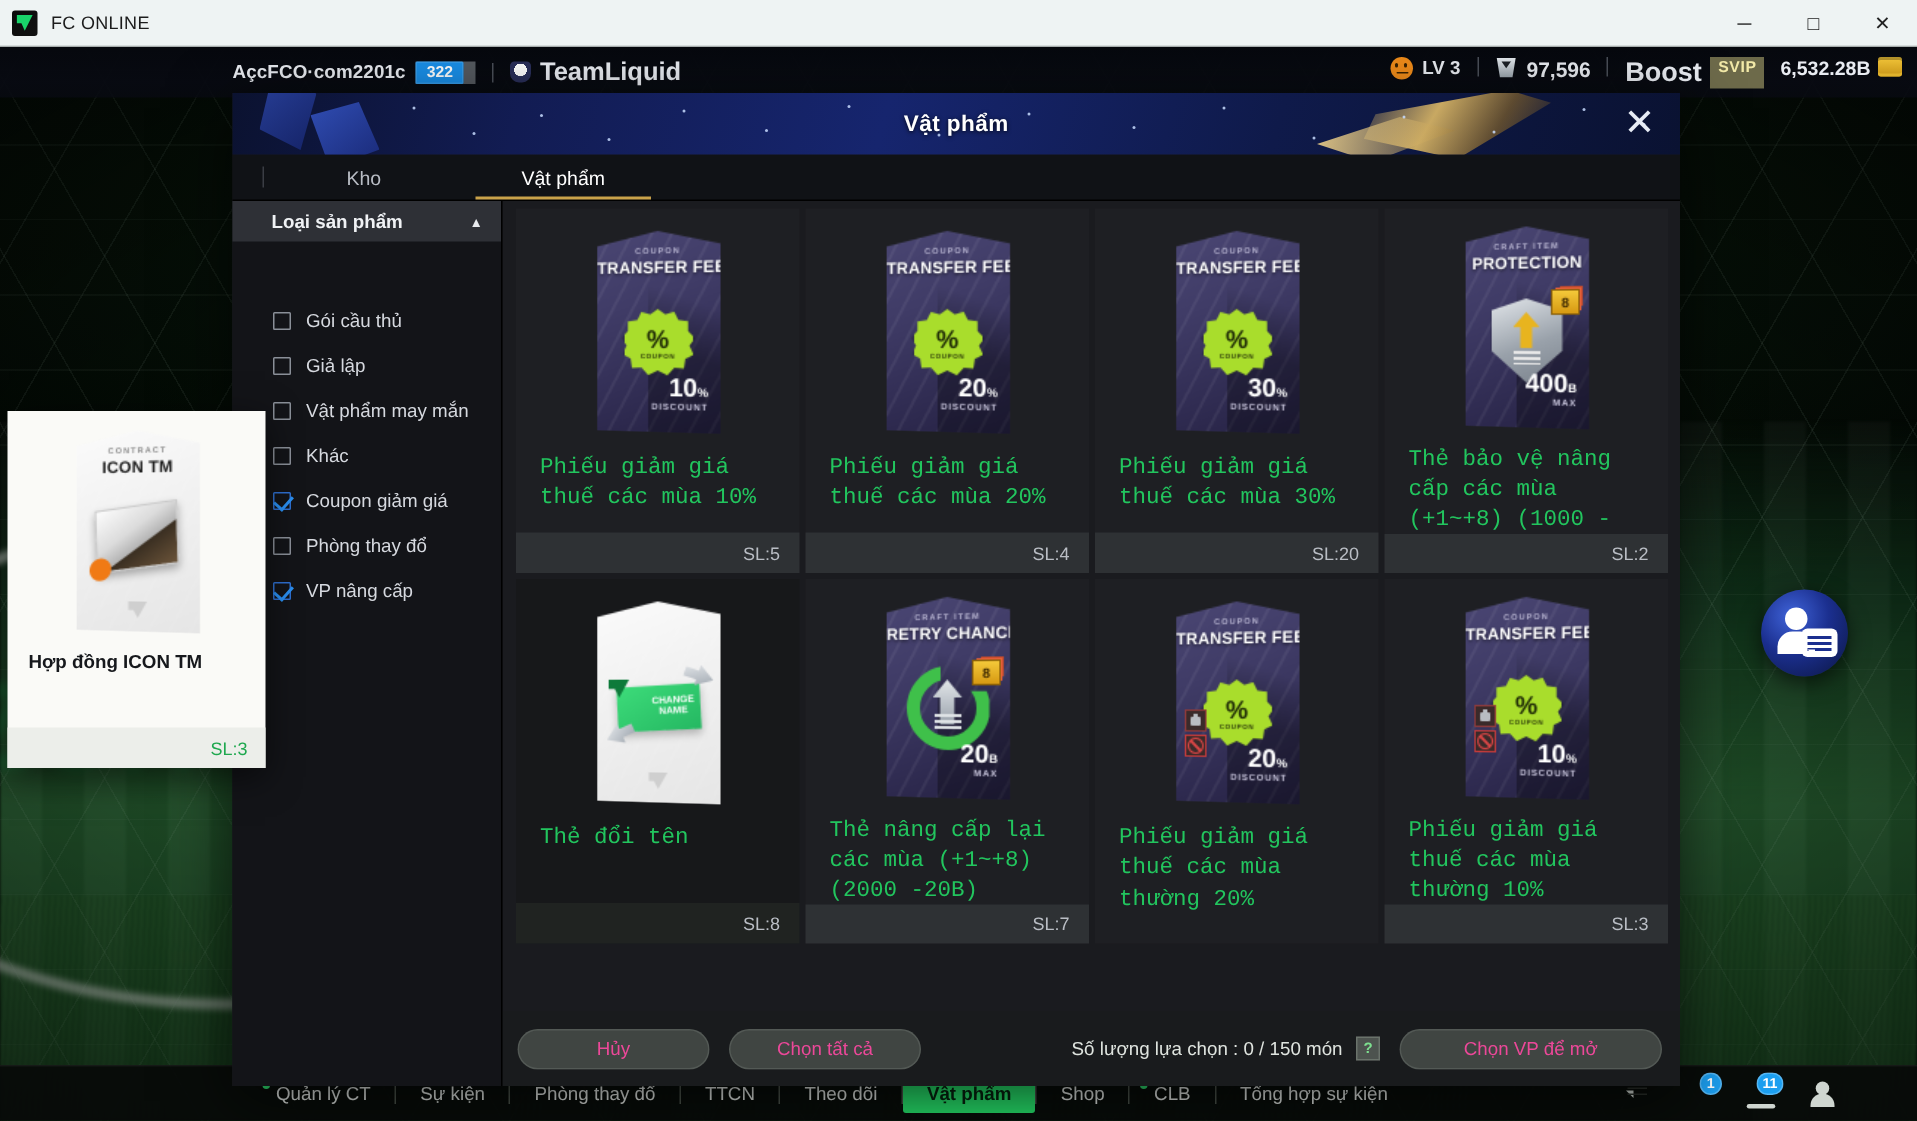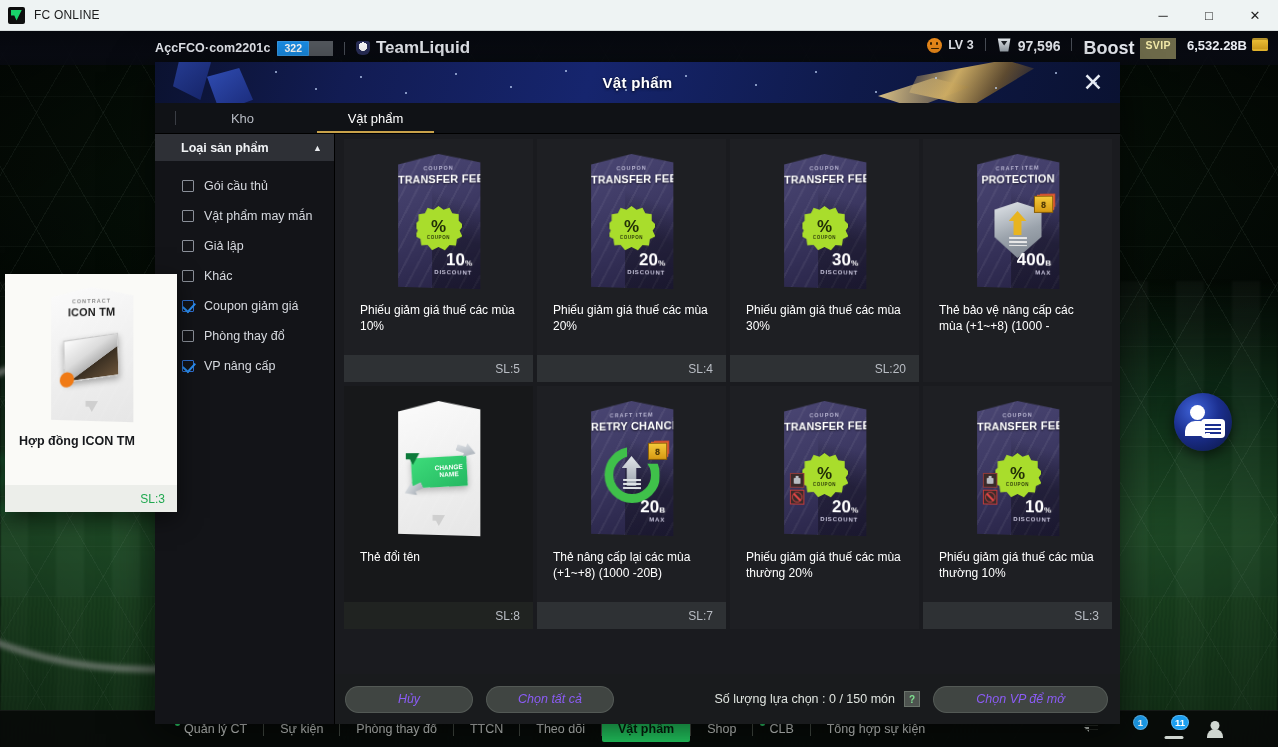--- a/index.html
+++ b/index.html
@@ -101,21 +101,21 @@
     z-index: 30;
     font-size: 12.5px; color: #e9ecf2;
   }
   .hud-left { display: flex; align-items: center; margin-left: 155px; }
   .hud-name { font-weight: bold; font-size: 12.5px; letter-spacing: .1px; }
   .lvl-badge {
     background: #1a8fe8; color: #fff; font-size: 10.5px; font-weight: bold;
     padding: 1px 7px 2px; margin-left: 7px; border-radius: 1px;
     box-shadow: 0 0 0 1px rgba(255,255,255,.12) inset;
   }
-  .lvl-badge-bg { background: #555a60; padding-right: 24px; margin-left: 7px; display:flex; }
+  .lvl-badge-bg { background: #555a60; padding-right: 8px; margin-left: 7px; display:flex; }
   .lvl-badge-bg .lvl-badge { margin-left: 0; }
   .hud-sep { width: 1px; height: 13px; background: #4a4f58; margin: 0 11px; }
   .club-crest {
     width: 14px; height: 14px; margin-right: 6px;
     background: radial-gradient(circle at 50% 40%, #fff 0 38%, #2a2f5a 39% 100%);
     border-radius: 3px 3px 6px 6px;
   }
   .hud-club { font-size: 17px; font-weight: bold; }
   .hud-right { margin-left: auto; display: flex; margin-right: 10px; }
   .emoji-face {
@@ -224,21 +224,21 @@
     height: 2px; background: #c9a24a;
   }
 
   .modal-body { flex: 1; display: flex; min-height: 0; background: #1a1b1f; }
 
   
   .sidebar {
     width: 180px; flex: none;
     background: #131418;
     border-right: 1px solid #000;
-    display: flex; flex-direction: column;
+    display: flex; flex-direction: column; gap: 28px;
   }
   .side-head {
     height: 27px; flex: none;
     background: #2e3036;
     display: flex; align-items: center;
     padding: 0 12px 0 26px;
     font-size: 12.5px; color: #f0f2f5; font-weight: bold;
   }
   .side-head .caret { margin-left: auto; font-size: 9px; color: #e8eaee; }
   .side-list { padding-top: 10px; }
@@ -273,22 +273,23 @@
     background: rgba(30,32,36,.92);
     display: flex; flex-direction: column;
     cursor: pointer;
   }
   .card.ghost { background: rgba(18,22,20,.42); }
   .card-art {
     height: 163px; display: flex; align-items: center; justify-content: center;
     position: relative;
   }
   .card-name {
-    padding: 0 16px; font-size: 12px; color: #ffffff; line-height: 1.35;
+    padding: 0 16px; font-size: 15px; color: #22c55e; line-height: 1.35;
     min-height: 42px;
+    font-family: Liberation Mono, monospace;
   }
   .card-foot {
     margin-top: auto; height: 27px;
     background: rgba(60,63,68,.55);
     display: flex; align-items: center; justify-content: flex-end;
     padding-right: 13px;
     font-size: 12px; color: #b9bdc4;
   }
   .card.ghost .card-foot { background: rgba(48,56,48,.35); text-align: center; }
 
@@ -479,21 +480,21 @@
     height: 50px; flex: none;
     display: flex; align-items: center;
     padding: 0 12px 0 10px;
     background: rgba(22,26,22,.22);
   }
   .btn {
     height: 27px; border-radius: 14px;
     background: rgba(118,128,118,.42);
     border: 1px solid rgba(160,170,160,.2);
     display: flex; align-items: center; justify-content: center;
-    font-size: 12.5px; color: #8b5cf6; cursor: pointer; font-style: italic;
+    font-size: 12.5px; color: #ec4899; cursor: pointer;
   }
   .btn-cancel { width: 128px; }
   .btn-all { width: 128px; margin-left: 13px; }
   .btn-open { width: 175px; margin-left: 13px; }
   .sel-info {
     margin-left: auto; display: flex; align-items: center;
     font-size: 12.5px; color: #dfe4df;
   }
   .help {
     width: 16px; height: 16px; margin-left: 9px;
@@ -708,25 +709,25 @@
           <span>Loại sản phẩm</span>
           <span class="caret">▲</span>
         </div>
         <div class="side-list" id="sidelist">
             <div class="side-item">
               <span class="cbox"></span>
               <span class="side-label">Gói cầu thủ</span>
             </div>
             <div class="side-item">
               <span class="cbox"></span>
-              <span class="side-label">Vật phẩm may mắn</span>
+              <span class="side-label">Giả lập</span>
             </div>
             <div class="side-item">
               <span class="cbox"></span>
-              <span class="side-label">Giả lập</span>
+              <span class="side-label">Vật phẩm may mắn</span>
             </div>
             <div class="side-item">
               <span class="cbox"></span>
               <span class="side-label">Khác</span>
             </div>
             <div class="side-item">
               <span class="cbox on"></span>
               <span class="side-label">Coupon giảm giá</span>
             </div>
             <div class="side-item">
@@ -800,20 +801,21 @@
                     <div class="sheen"></div>
                     <div class="shade"></div>
                     <div class="kicker">CRAFT ITEM</div>
                     <div class="ttl">PROTECTION</div>
                     <div class="shield"></div>
                     <div class="chip8">8</div>
                     <div class="bigval"><b>400</b><s>B</s><em>MAX</em></div>
                   </div>
                 </div>
                 <div class="card-name">Thẻ bảo vệ nâng cấp các mùa (+1~+8) (1000 -</div>
+                <div class="card-foot">SL:2</div>
               </div>
               <div class="card ghost">
                 <div class="card-art">
                   <div class="token light">
                     <div class="sheen"></div>
                     <div class="rename-img">
                       <i><span>CHANGE</span><br><span>NAME</span></i>
                     </div>
                     <div class="tm-logo"></div>
                   </div>
@@ -830,21 +832,21 @@
                     <div class="ttl">RETRY CHANCES</div>
                     <div class="retry">
                       <span class="ring"></span>
                       <span class="up"></span>
                       <span class="bars"></span>
                     </div>
                     <div class="chip8">8</div>
                     <div class="bigval"><b>20</b><s>B</s><em>MAX</em></div>
                   </div>
                 </div>
-                <div class="card-name">Thẻ nâng cấp lại các mùa (+1~+8) (1000 -20B)</div>
+                <div class="card-name">Thẻ nâng cấp lại các mùa (+1~+8) (2000 -20B)</div>
                 <div class="card-foot">SL:7</div>
               </div>
               <div class="card">
                 <div class="card-art">
                   <div class="token">
                     <div class="sheen"></div>
                     <div class="shade"></div>
                     <div class="kicker">COUPON</div>
                     <div class="ttl">TRANSFER FEE</div>
                     <div class="seal">

